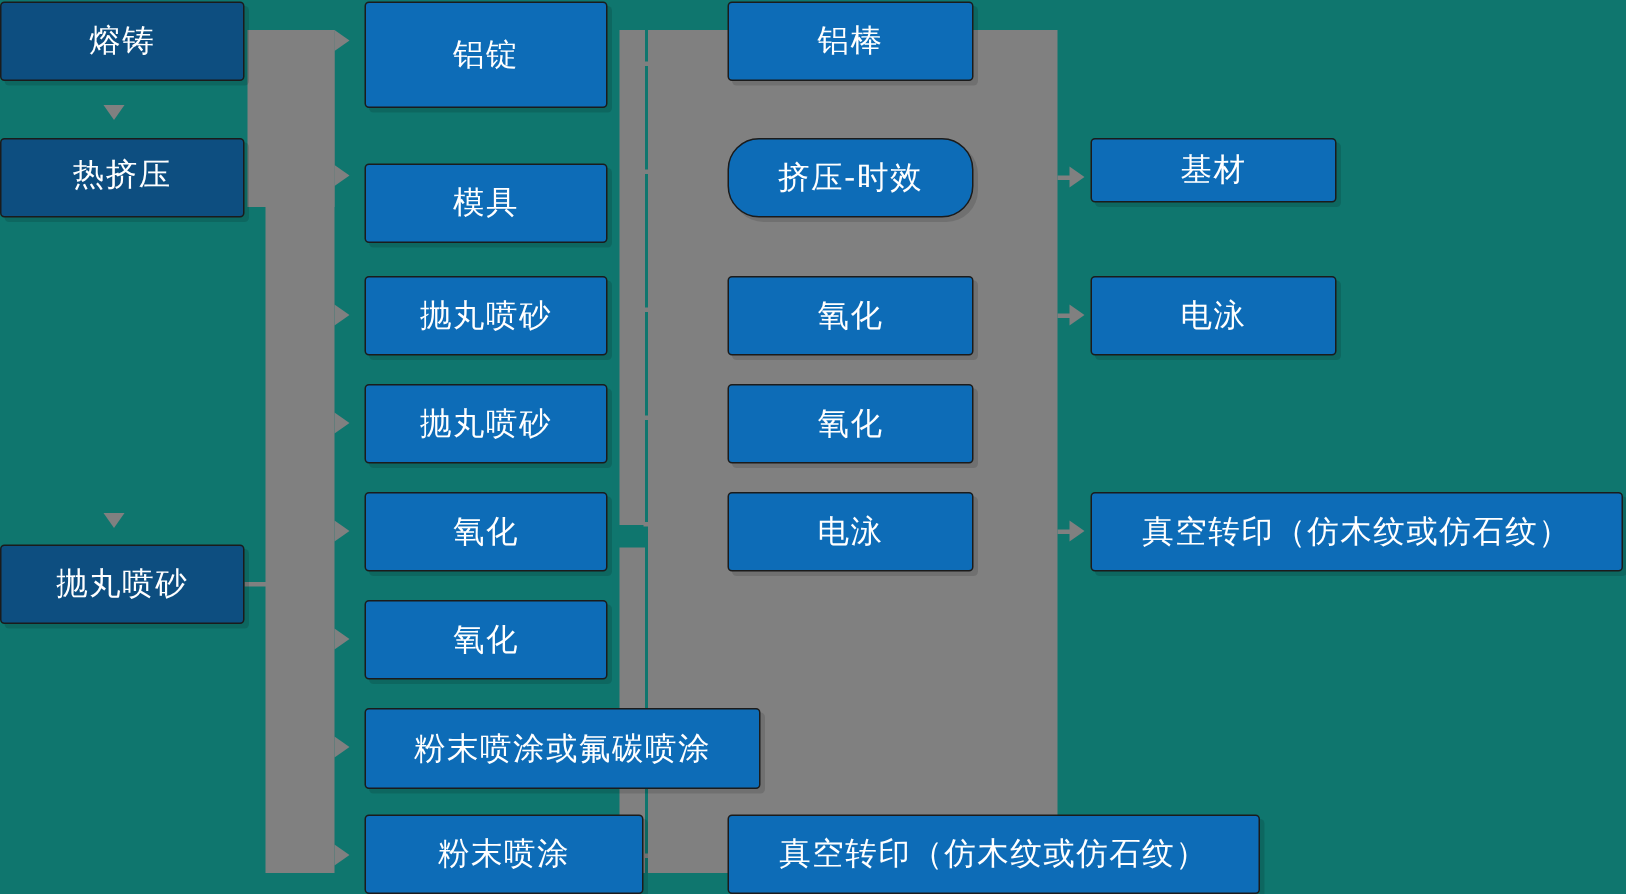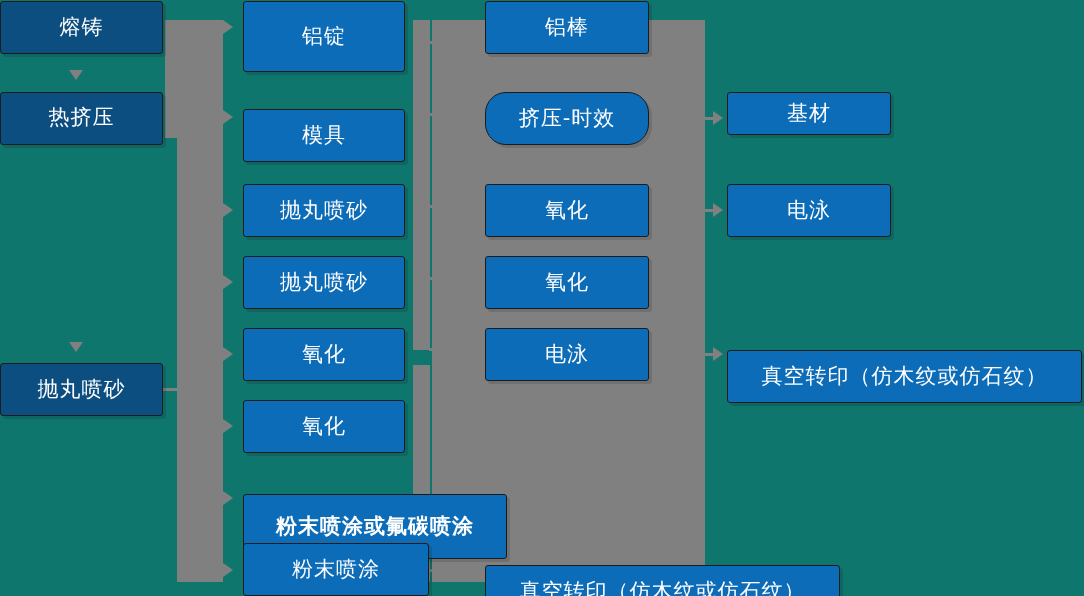--- a/index.html
+++ b/index.html
@@ -65,21 +65,21 @@
     border:1px solid #1b1b1b;
     border-radius:3px;
     font-size:21px;
     line-height:1;
     letter-spacing:1px;
     text-align:center;
     box-shadow:3px 3px 0 rgba(0,0,0,0.12);
   }
   .box.dark{background:#0d4e80;}
   .box.light{background:#0d6cb7;}
-  .box.wide{font-size:21px;margin-top:22px;}
+  .box.wide{font-size:21px;}
 </style>
 </head>
 <body>
 
 <div id="canvas">
 
   <div class="gray slab-main"></div>
 
   <div class="gray trunk-top"></div>
   <div class="gray trunk-body"></div>
@@ -148,21 +148,21 @@
   </div>
 
   <div class="box light" style="left:243px;top:328px;width:162px;height:53px;">
     <span>氧化</span>
   </div>
 
   <div class="box light" style="left:243px;top:400px;width:162px;height:53px;">
     <span>氧化</span>
   </div>
 
-  <div class="box light wide" style="left:243px;top:472px;width:264px;height:65px;font-weight:bold;">
+  <div class="box light wide" style="left:243px;top:472px;width:264px;height:54px;">
     <span>粉末喷涂或氟碳喷涂</span>
   </div>
 
   <div class="box light" style="left:243px;top:543px;width:186px;height:53px;">
     <span>粉末喷涂</span>
   </div>
 
   <div class="box light" style="left:485px;top:1px;width:164px;height:53px;">
     <span>铝棒</span>
   </div>

